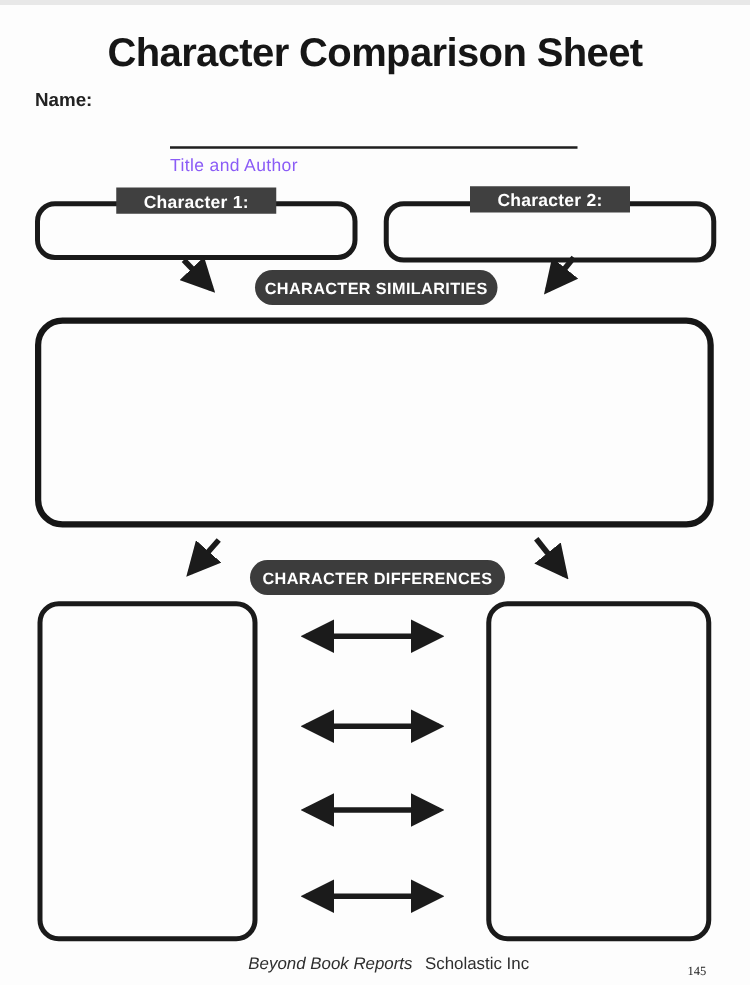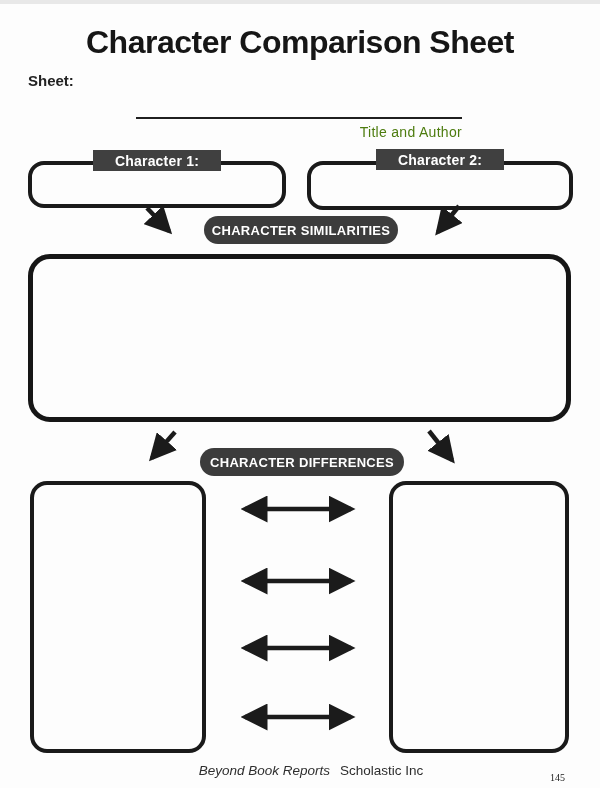--- a/index.html
+++ b/index.html
@@ -21,21 +21,21 @@
   .name-label{
     position:absolute;top:68px;left:28px;
     font-size:15px;font-weight:bold;color:#222;
   }
   .title-line{
     position:absolute;top:113px;left:136px;width:326px;height:0;
     border-top:2.5px solid #1f1f1f;
   }
   .title-author-caption{
     position:absolute;top:120px;left:136px;width:326px;
-    text-align:right;font-size:14px;color:#4d7c0f;letter-spacing:0.3px;
+    text-align:left;font-size:14px;color:#8b5cf6;letter-spacing:0.3px;
   }
   .char-box{
     position:absolute;
     border:4px solid #1a1a1a;border-radius:16px;
     background:#fdfdfd;
   }
   .char-box.c1{left:28px;top:157px;width:250px;height:39px;}
   .char-box.c2{left:307px;top:157px;width:258px;height:41px;}
   .char-badge{
     position:absolute;height:21px;width:128px;
@@ -83,21 +83,21 @@
     font-size:10px;color:#222;
   }
 </style>
 </head>
 <body>
 
 <div class="paper">
 
   <div class="page-title">Character Comparison Sheet</div>
 
-  <div class="name-label">Sheet:</div>
+  <div class="name-label">Name:</div>
 
   <div class="title-line"></div>
   <div class="title-author-caption">Title and Author</div>
 
   <div class="char-box c1"></div>
   <div class="char-box c2"></div>
   <div class="char-badge b1">Character 1:</div>
   <div class="char-badge b2">Character 2:</div>
 
   <div class="similarities-box"></div>

